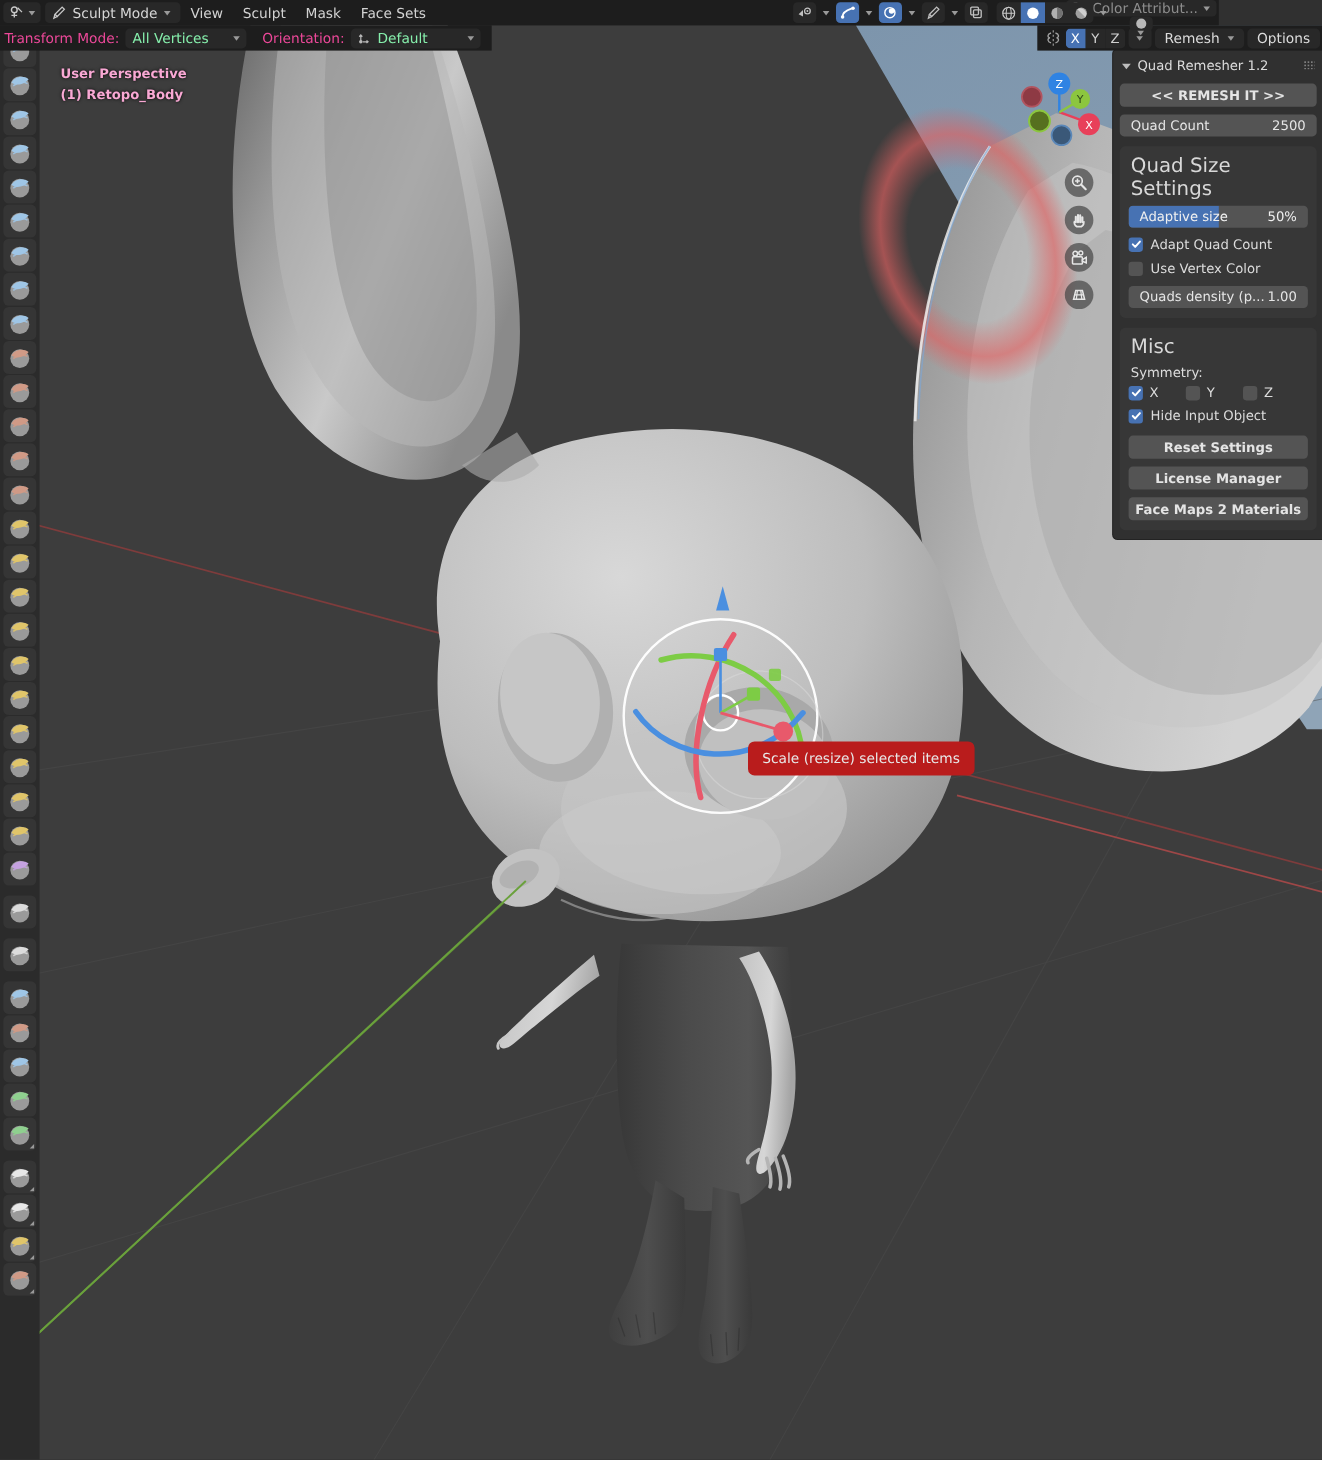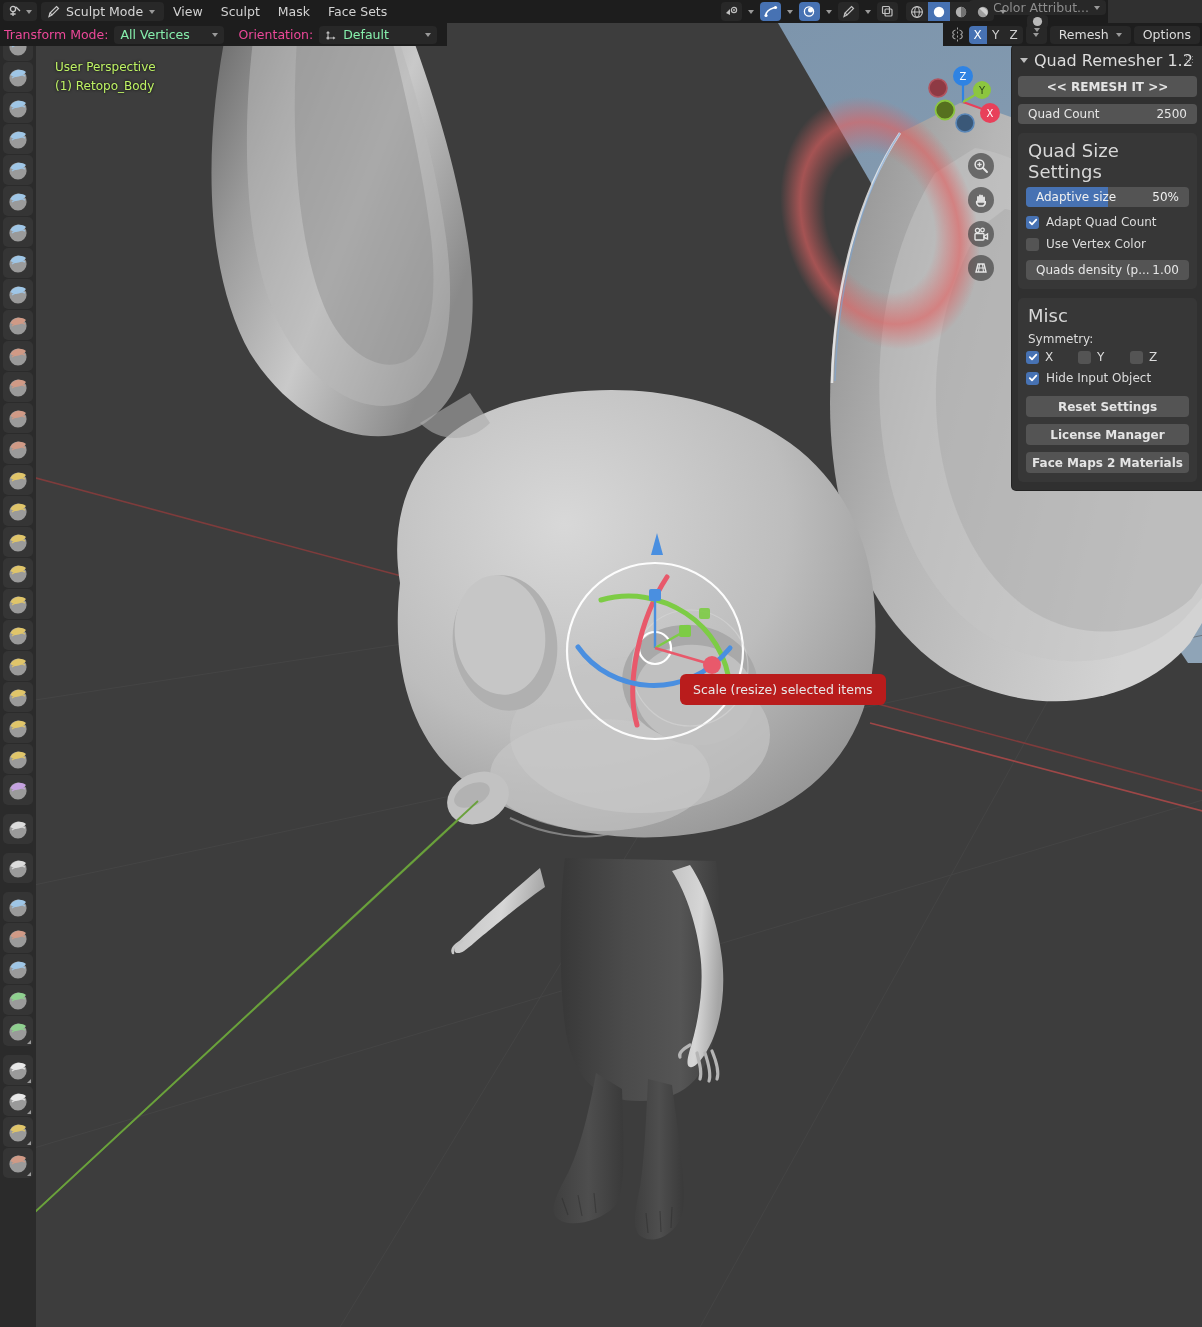--- a/index.html
+++ b/index.html
@@ -95,21 +95,21 @@
 
   
   .npanel {
     position:absolute; right:0; top:45px; width: 190px;
     background: #303030; z-index: 30; border-radius: 4px 0 0 4px;
     padding: 6px 5px 8px 6px;
     box-shadow: 0 0 0 1px #232323;
   }
   .panel-hdr {
     display:flex; align-items:center; gap:6px; height: 18px;
-    color:#dcdcdc; font-size:16px; padding-left: 2px; position: relative;
+    color:#dcdcdc; font-size:12px; padding-left: 2px; position: relative;
   }
   .tri { width:0;height:0;border-left:4px solid transparent;
          border-right:4px solid transparent;border-top:5px solid #bdbdbd; }
   .grip { position:absolute; right:2px; top:4px; width:10px; height:8px;
           background-image: radial-gradient(#8d8d8d 0.8px, transparent 0.9px);
           background-size: 3px 3px; opacity:.85; }
   .btn {
     height: 21px; background:#545454; border-radius:4px; color:#e4e4e4;
     font-size:12px; display:flex; align-items:center; justify-content:center;
     margin-top:7px;
@@ -143,21 +143,21 @@
 
   
   .navgizmo { position:absolute; right: 200px; top: 40px; width: 78px; height: 78px; z-index:20; }
   .viewbtns { position:absolute; right: 208px; top: 130px; z-index:20;
               display:flex; flex-direction:column; gap: 8px; align-items:center; }
   .vbtn { width:26px; height:26px; border-radius:50%; background:#3f3f3faa;
           display:flex; align-items:center; justify-content:center; }
 
   
   .vp-info { position:absolute; left:55px; top:35px; z-index:18;
-             font-size:12px; color:#bef264; font-weight:normal; line-height:19px;
+             font-size:12px; color:#f9a8d4; font-weight:bold; line-height:19px;
              text-shadow: 0 0 3px #000; }
 
   
   .tooltip {
     position:absolute; left: 680px; top: 651px; z-index: 28;
     background:#b91c1c; color:#e8e8e8; font-size:12.5px;
     padding: 8px 13px; border-radius: 6px; white-space:nowrap;
   }
 
   

